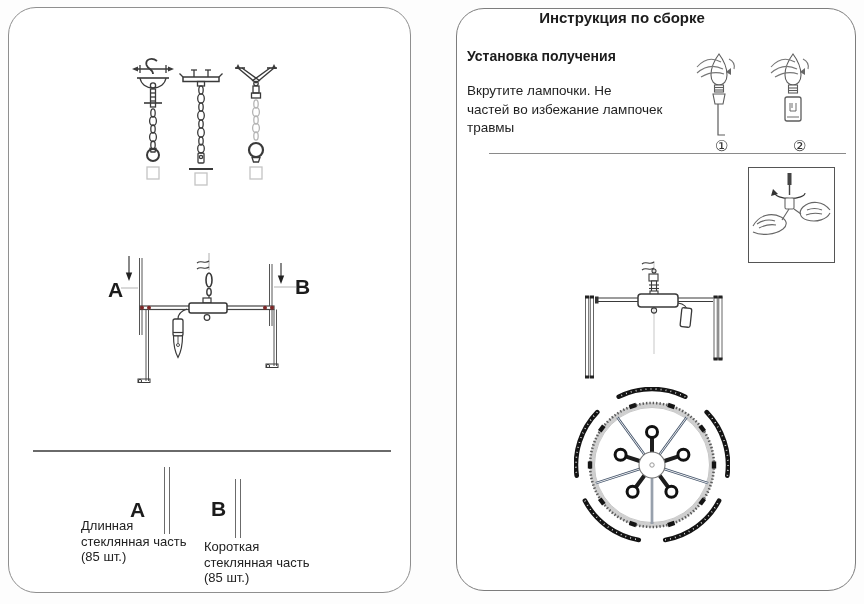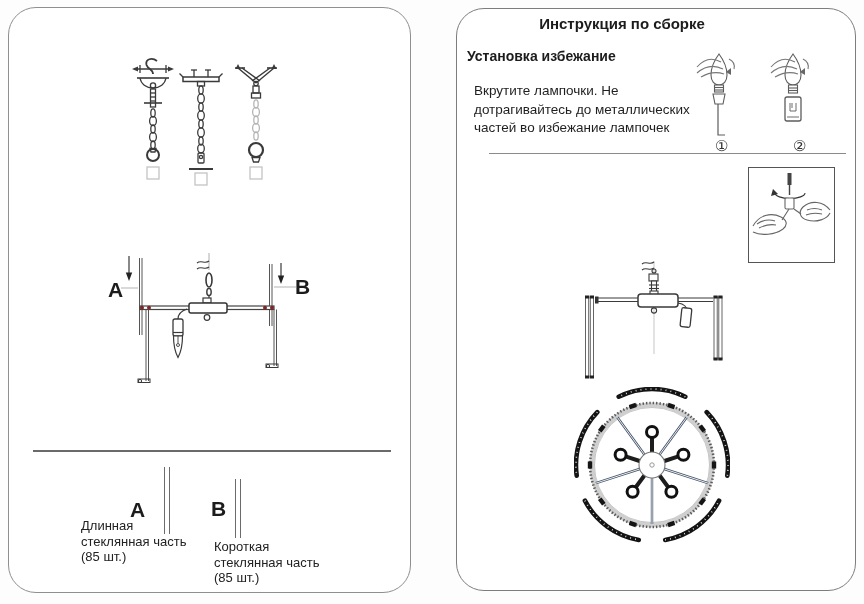--- a/index.html
+++ b/index.html
@@ -172,37 +172,37 @@
     <div class="abs glass-rod" style="left:155px;top:459px;width:4px;height:67px"></div>
     <div class="abs glass-rod" style="left:226px;top:471px;width:4px;height:59px"></div>
     <div class="abs big-letter" style="left:121px;top:490px">A</div>
     <div class="abs big-letter" style="left:202px;top:489px">B</div>
 
     <div class="abs caption" style="left:72px;top:510px">
       <div>Длинная</div>
       <div>стеклянная часть</div>
       <div>(85 шт.)</div>
     </div>
-    <div class="abs caption" style="left:205px;top:531px">
+    <div class="abs caption" style="left:195px;top:531px">
       <div>Короткая</div>
       <div>стеклянная часть</div>
       <div>(85 шт.)</div>
     </div>
   </div>
 
   <div class="panel" id="right-panel">
 
-    <div class="abs rp-title" style="left:0;top:6px;width:330px">Инструкция по сборке</div>
-
-    <div class="abs rp-sub" style="left:10px;top:39px">Установка избежание</div>
-
-    <div class="abs" style="left:17px;top:73px;width:240px">
+    <div class="abs rp-title" style="left:0;top:0;width:330px">Инструкция по сборке</div>
+
+    <div class="abs rp-sub" style="left:10px;top:39px">Установка получения</div>
+
+    <div class="abs" style="left:10px;top:73px;width:240px">
       <div class="instr-line">Вкрутите лампочки. Не</div>
-      <div class="instr-line">дотрагивайтесь до металлических</div>
       <div class="instr-line">частей во избежание лампочек</div>
+      <div class="instr-line">травмы</div>
     </div>
 
     <svg class="abs" style="left:238px;top:42px" width="52" height="92" viewBox="0 0 52 92" fill="none" stroke="#5c5c5c" stroke-width="1.1">
       <path d="M24,3 C18,11 16,18 16,24 C16,30.5 19.5,34 24,34 C28.5,34 32,30.5 32,24 C32,18 30,11 24,3 Z" fill="#fff"></path>
       <rect x="19.5" y="34" width="9" height="7" fill="#fff"></rect>
       <line x1="19.5" y1="36.5" x2="28.5" y2="36.5"></line>
         <line x1="19.5" y1="39" x2="28.5" y2="39"></line>
       <path d="M18,43 h12 l-2,10 h-8 z" fill="#fff"></path>
       <path d="M23,53 L23,84 L30,84" stroke-width="1.2"></path>
       <g stroke="#777">

